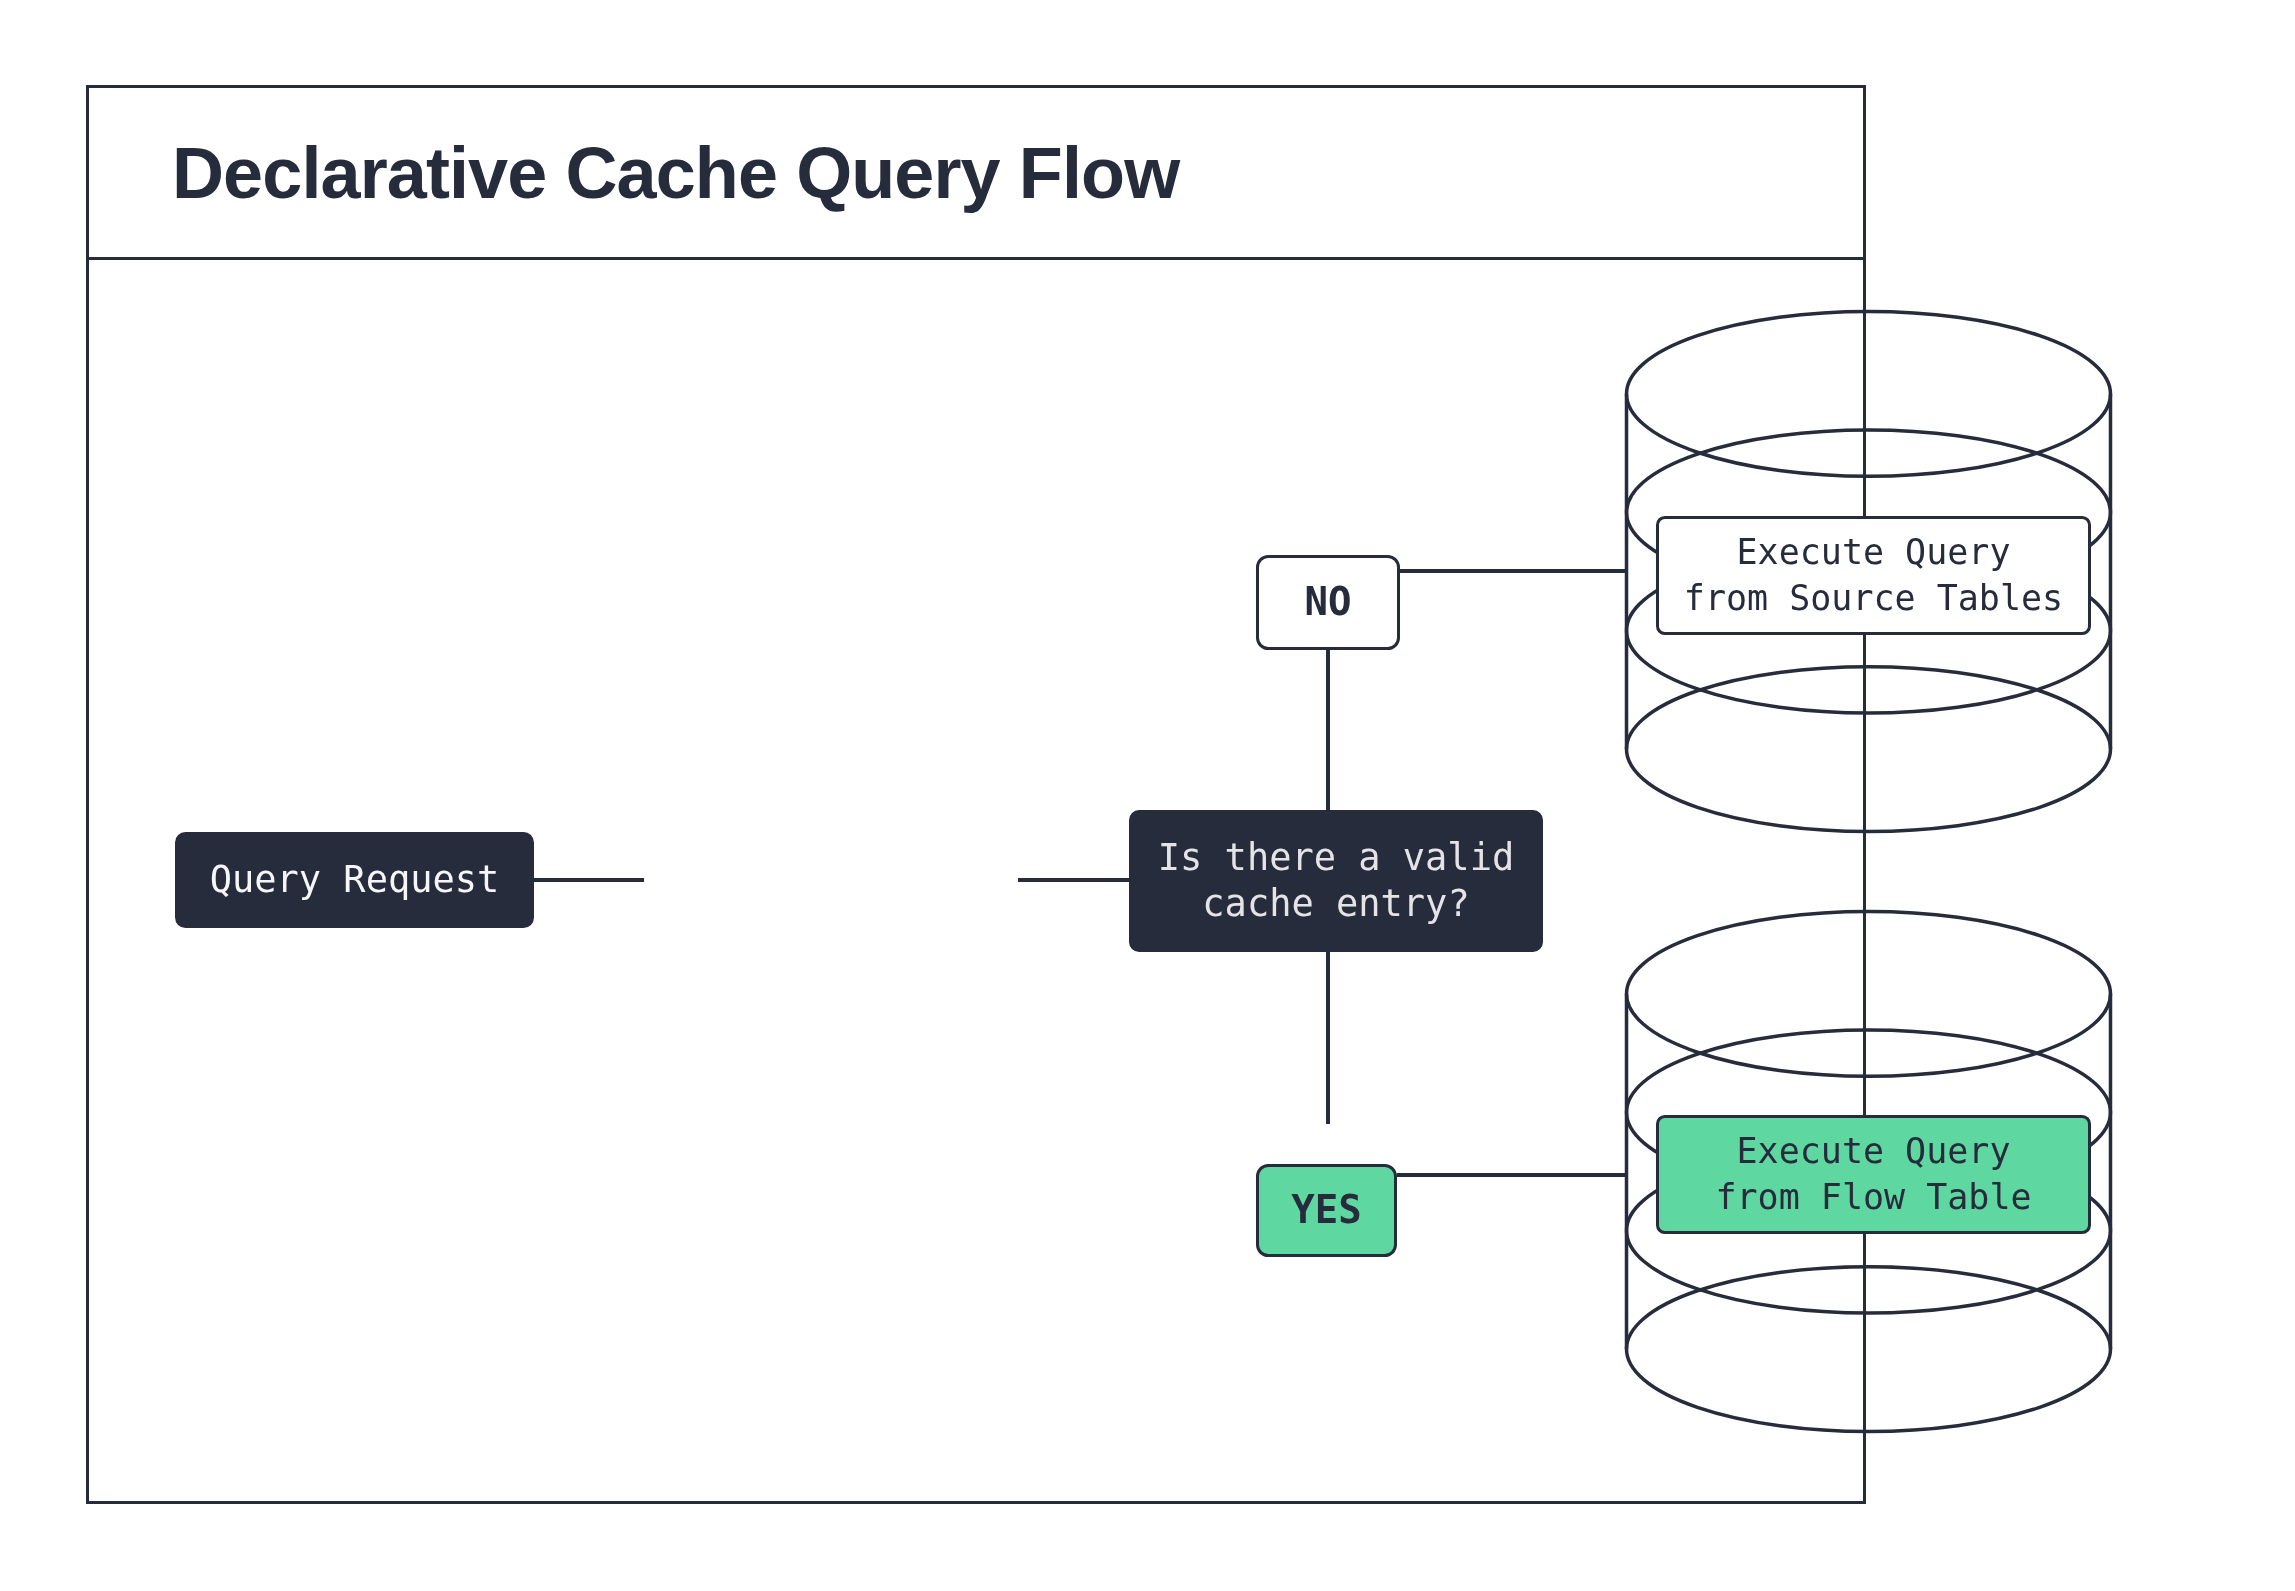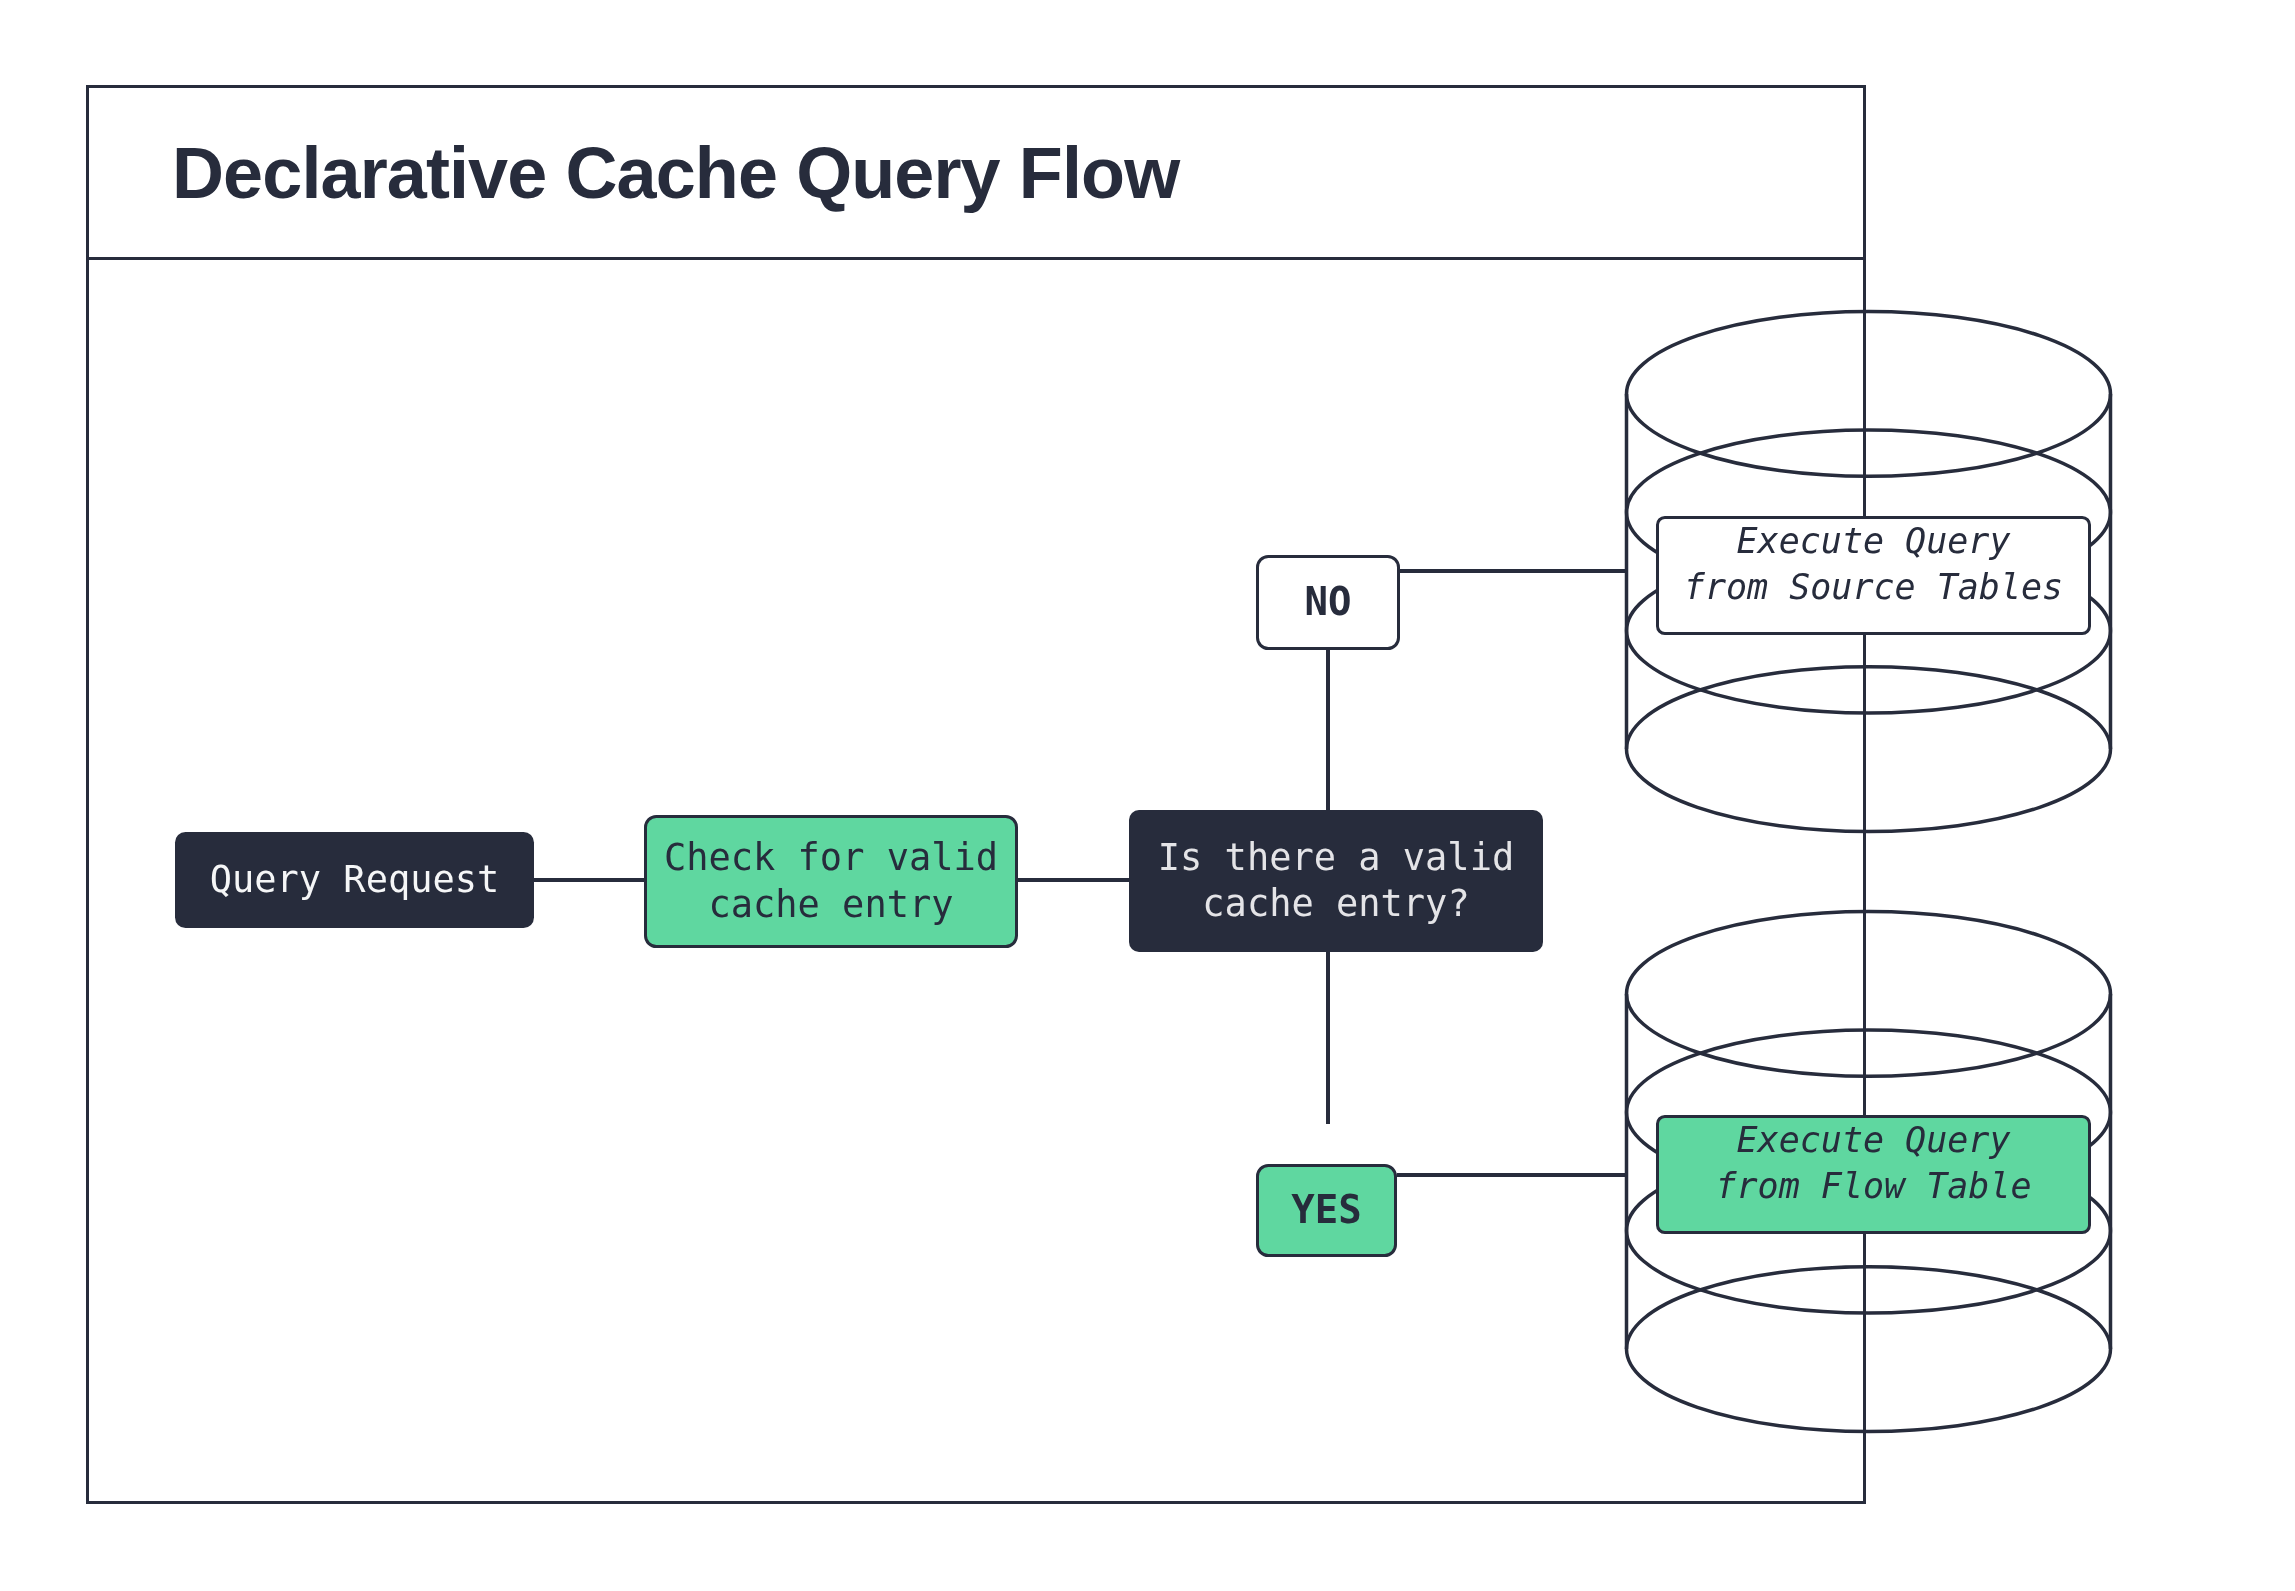--- a/index.html
+++ b/index.html
@@ -45,23 +45,23 @@
   #conn-query-check{left:534px;top:878px;width:110px;height:3.5px;}
   #conn-check-decision{left:1018px;top:878px;width:111px;height:3.5px;}
   #conn-decision-no{left:1326px;top:619px;width:3.5px;height:192px;}
   #conn-decision-yes{left:1326px;top:952px;width:3.5px;height:172px;}
   #conn-no-sourcedb{left:1399px;top:569px;width:228px;height:3.5px;}
   #conn-yes-cachedb{left:1397px;top:1173px;width:230px;height:3.5px;}
   .db{position:absolute;color:var(--ink);}
   #db-source{left:1623px;top:308px;}
   #db-cache{left:1623px;top:908px;}
   .db-label{
-    position:absolute;display:flex;flex-direction:column;align-items:center;
+    position:absolute;display:flex;flex-direction:column;align-items:center;justify-content:center;
     text-align:center;font-size:35px;line-height:1.3;border:3.5px solid var(--ink);
-    border-radius:8.8px;box-sizing:border-box;white-space:nowrap;font-style:italic;
+    border-radius:8.8px;box-sizing:border-box;white-space:nowrap;
   }
   #label-source{left:1656px;top:516px;width:435px;height:119px;background:var(--paper);color:var(--ink);}
   #label-cache{left:1656px;top:1115px;width:435px;height:119px;background:var(--green);color:var(--ink);}
 </style>
 </head>
 <body>
 
 <div class="stage">
   <div class="frame">
     <div class="header">
@@ -104,24 +104,20 @@
   </div>
   <div class="db-label" id="label-cache">
     <span class="ln">Execute Query</span>
     <span class="ln">from Flow Table</span>
   </div>
 
   <div class="node dark" id="node-query">
     <span class="ln">Query Request</span>
   </div>
 
-  <div class="node greenbox" id="node-check">
-    <span class="ln">Check for valid</span>
-    <span class="ln">cache entry</span>
-  </div>
 
   <div class="node dark" id="node-decision">
     <span class="ln">Is there a valid</span>
     <span class="ln">cache entry?</span>
   </div>
 
   <div class="node whitebox" id="node-no">
     <span class="ln">NO</span>
   </div>
 

